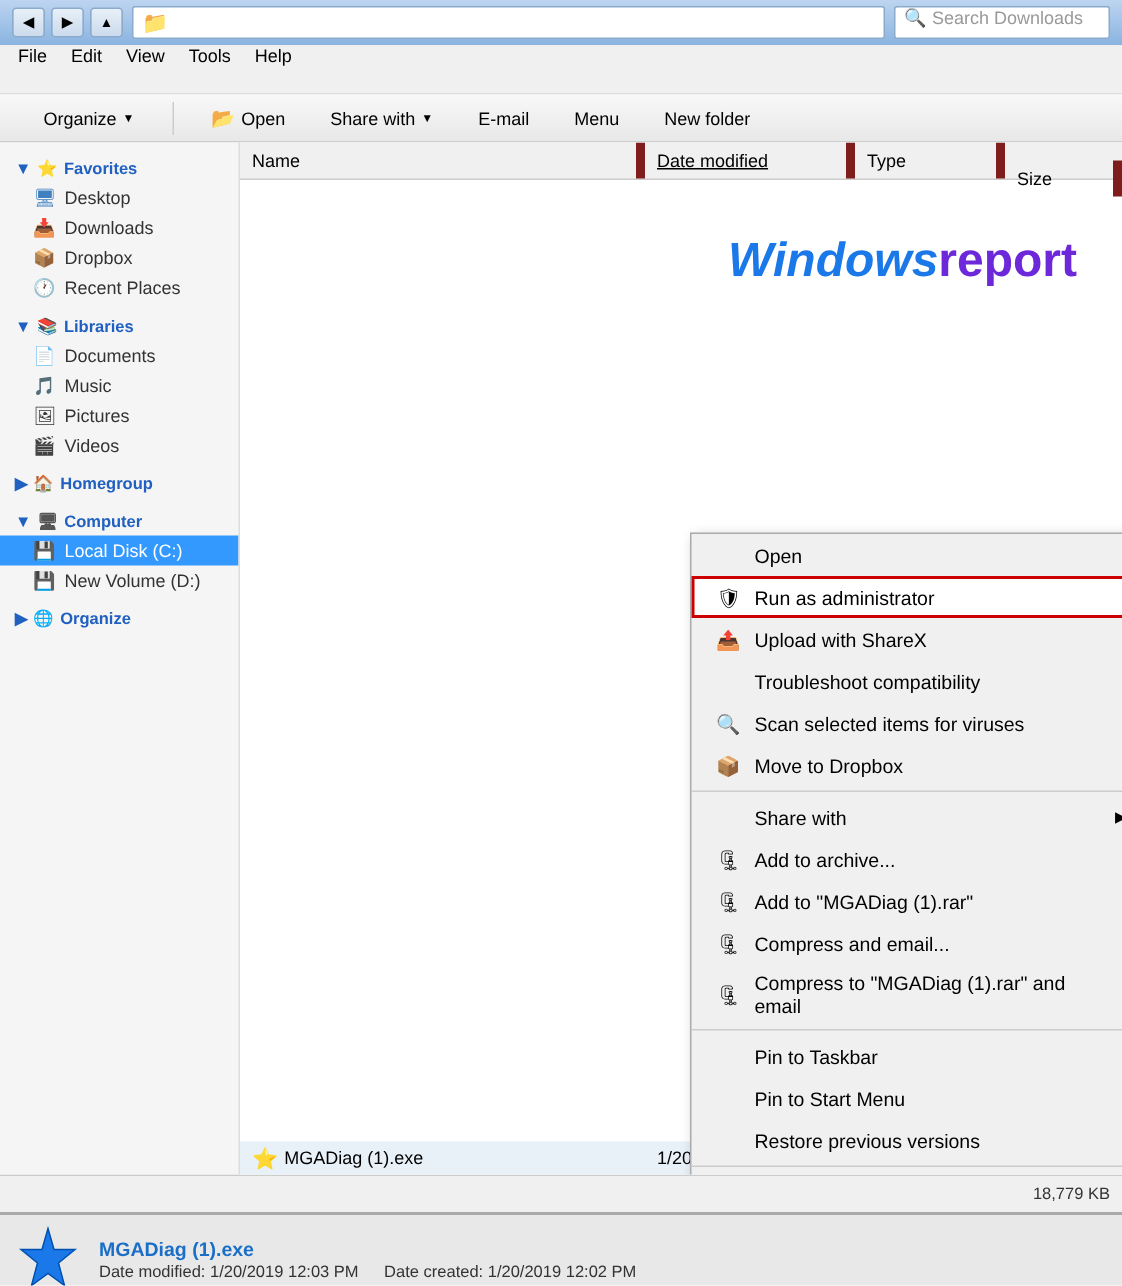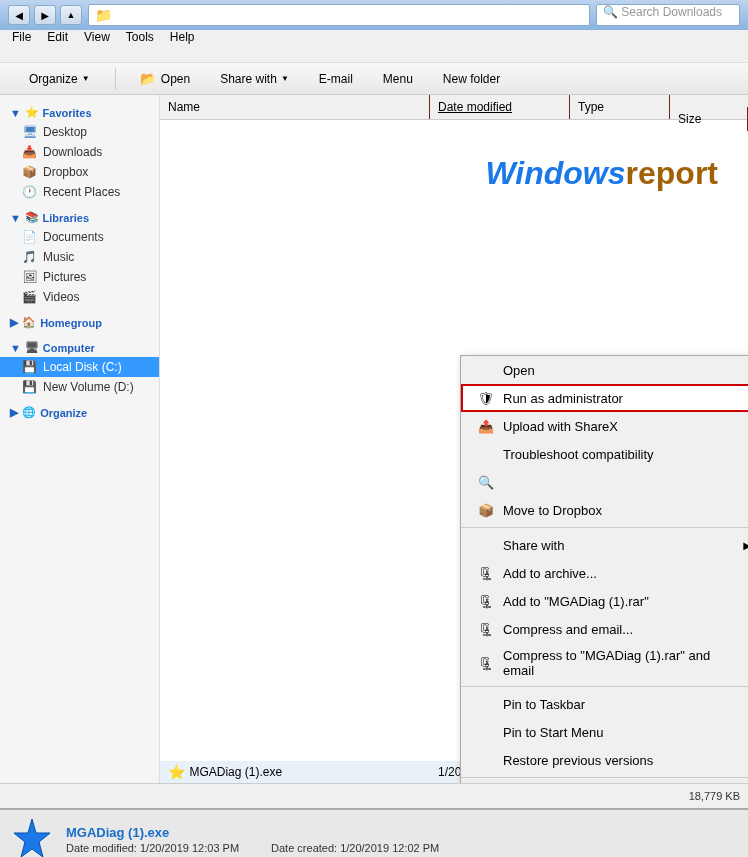--- a/index.html
+++ b/index.html
@@ -123,40 +123,40 @@
     .col-headers {
       height: 25px;
       background: #f0f0f0;
       border-bottom: 1px solid #ccc;
       display: flex;
       align-items: center;
     }
     .col-header {
       padding: 0 8px;
       font-size: 12px;
-      border-right: 1px solid #7f1d1d;
+      border-right: 6px solid #7f1d1d;
       height: 100%;
       display: flex; align-items: center;
       cursor: pointer;
     }
     .col-name { width: 270px; }
     .col-date { width: 140px; text-decoration: underline; }
     .col-type { width: 100px; }
     .col-size { flex: 1; margin-top: 24px; }
 
     
     .logo-area {
       position: absolute;
       top: 60px;
       right: 30px;
       font-size: 32px;
       font-weight: bold;
     }
     .logo-windows { color: #1a78e8; }
-    .logo-report { color: #a16207; text-align: center; }
+    .logo-report { color: #6d28d9; text-align: center; }
 
     
     .status-bar {
       height: 25px;
       background: #f0f0f0;
       border-top: 1px solid #ccc;
       display: flex;
       align-items: center;
       padding: 0 8px;
       font-size: 11px;
@@ -230,21 +230,21 @@
       align-items: center;
       padding: 0 10px;
       gap: 12px;
     }
     .bottom-icon {
       width: 44px; height: 44px;
       flex-shrink: 0;
     }
     .bottom-details { flex: 1; }
     .bottom-name { font-size: 13px; font-weight: bold; color: #1a6ec8; }
-    .bottom-meta { display: flex; gap: 32px; font-size: 11px; color: #333; margin-top: 2px; }
+    .bottom-meta { display: flex; gap: 17px; font-size: 11px; color: #333; margin-top: 2px; }
     .bottom-type { font-size: 11px; color: #333; margin-top: 2px; }
   </style>
 </head>
 <body>
 
 <div class="title-bar">
   <div class="title-bar-nav">
     <div class="nav-btn">◀</div>
     <div class="nav-btn">▶</div>
     <div class="nav-btn" style="font-size:9px;">▲</div>
@@ -410,20 +410,21 @@
       <div class="ctx-item">
         <span class="ctx-icon">📤</span>
         <span>Upload with ShareX</span>
       </div>
       <div class="ctx-item">
         <span class="ctx-icon"></span>
         <span>Troubleshoot compatibility</span>
       </div>
       <div class="ctx-item">
         <span class="ctx-icon">🔍</span>
+        <span>Scan selected items for viruses</span>
       </div>
       <div class="ctx-item">
         <span class="ctx-icon">📦</span>
         <span>Move to Dropbox</span>
       </div>
       <div class="ctx-separator"></div>
       <div class="ctx-item">
         <span class="ctx-icon"></span>
         <span>Share with</span>
         <span class="ctx-arrow">▶</span>

